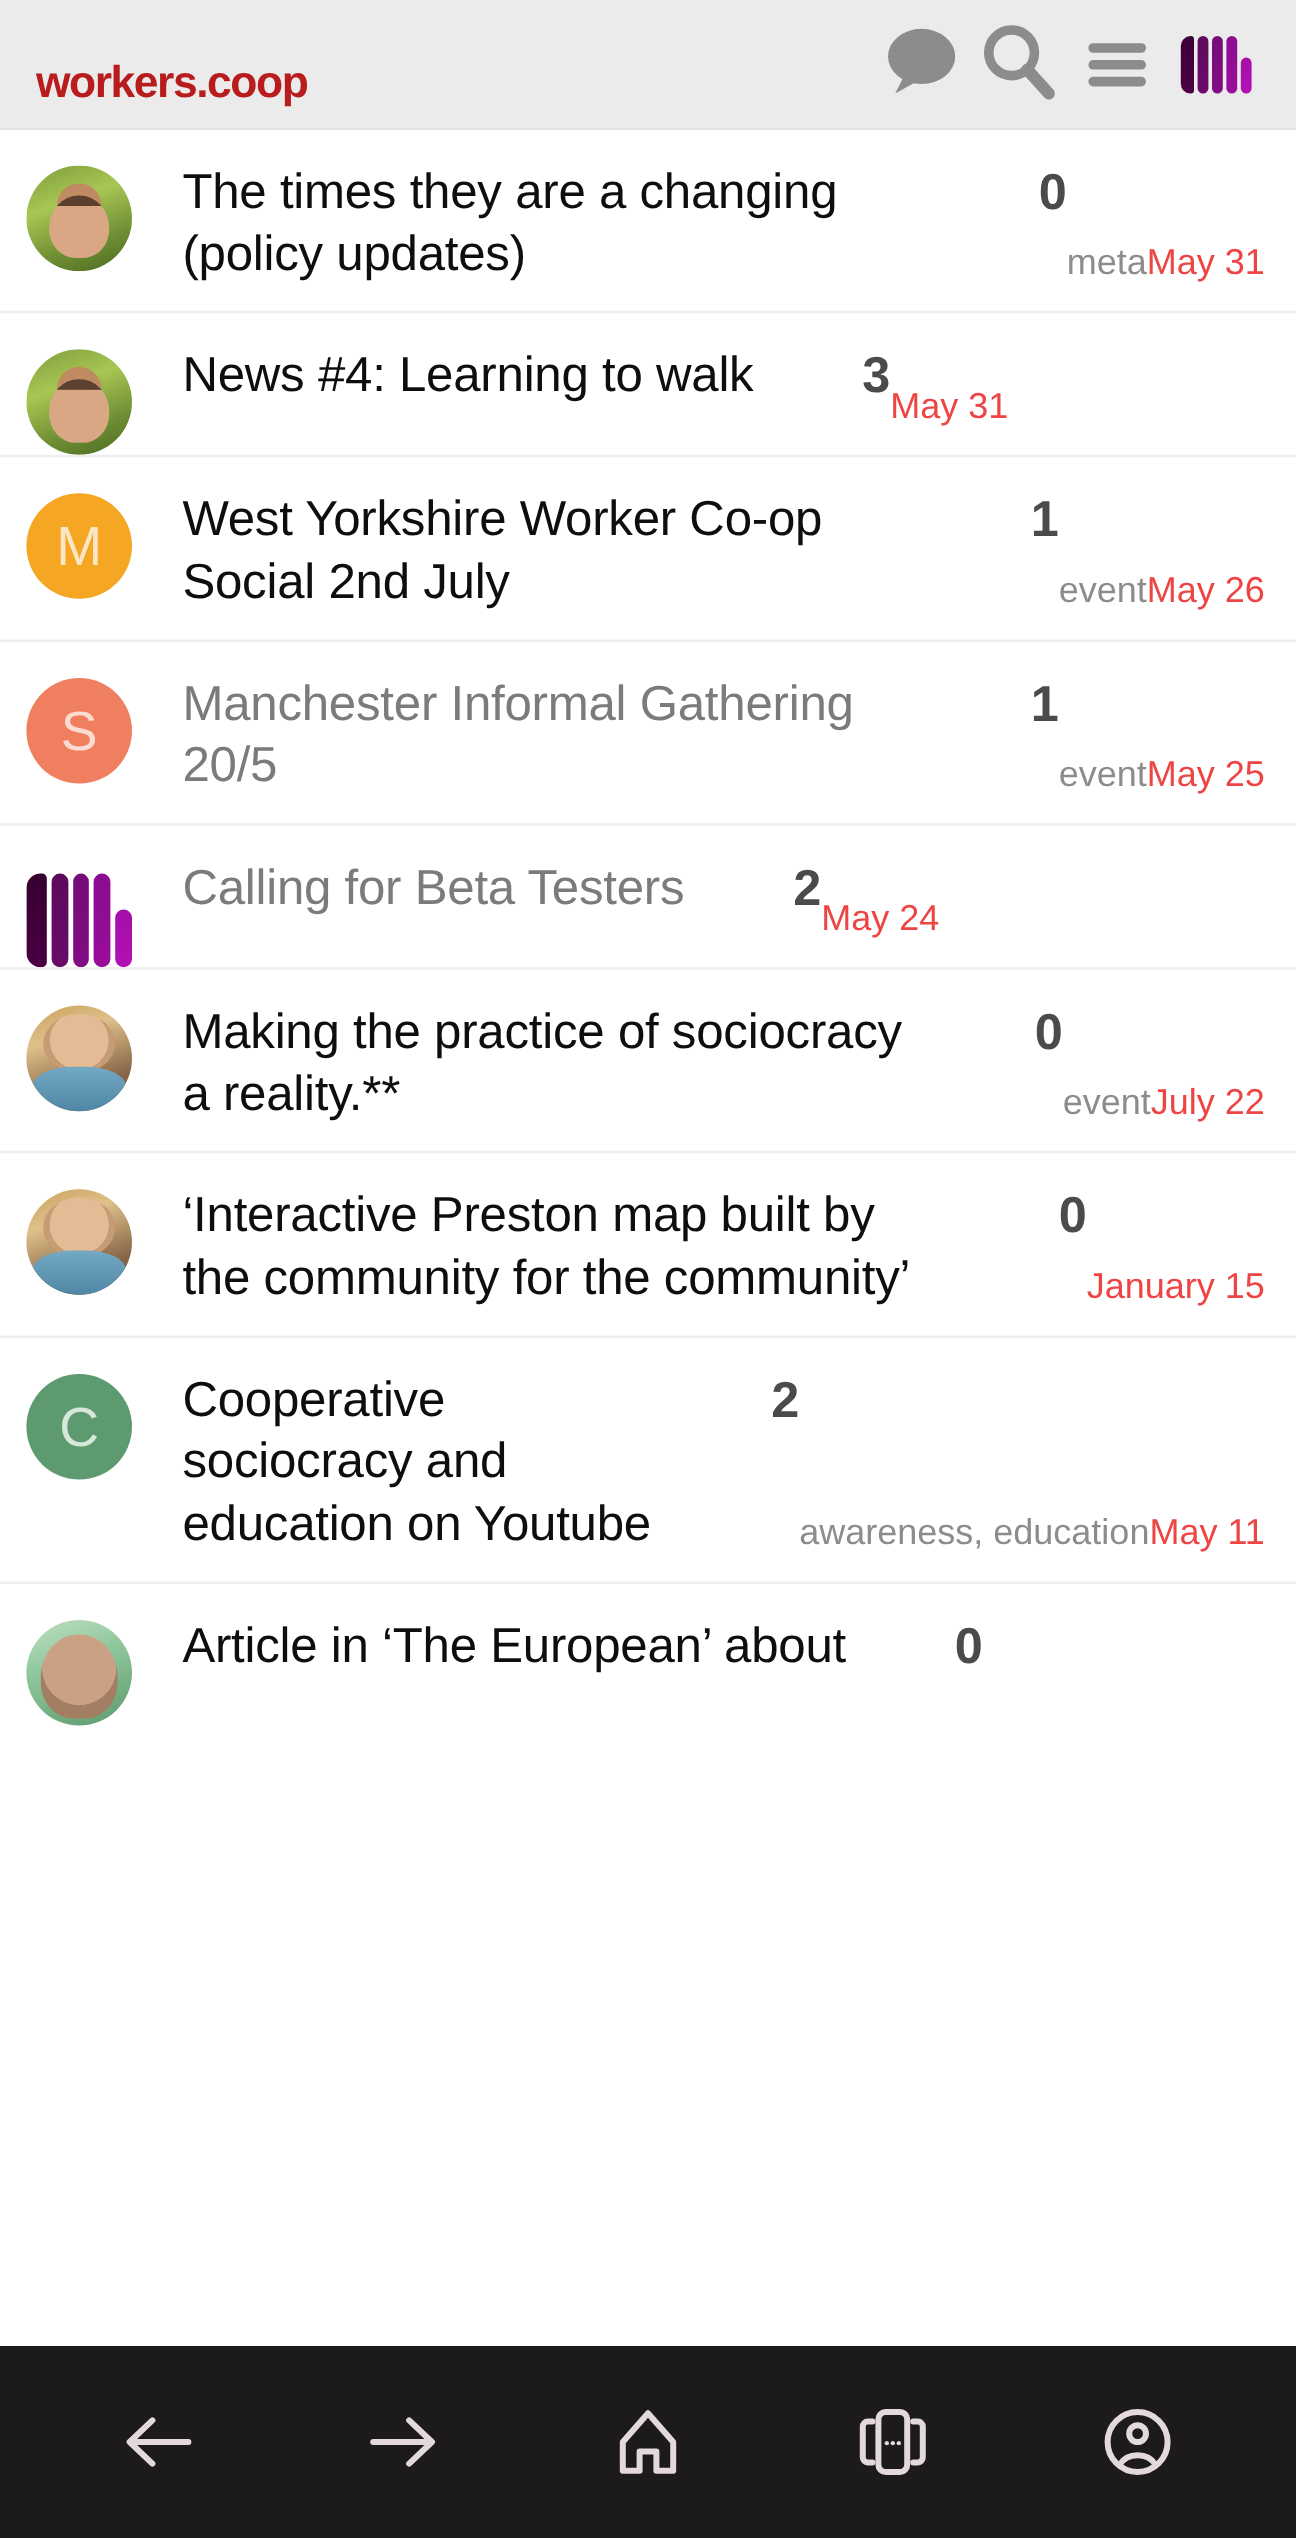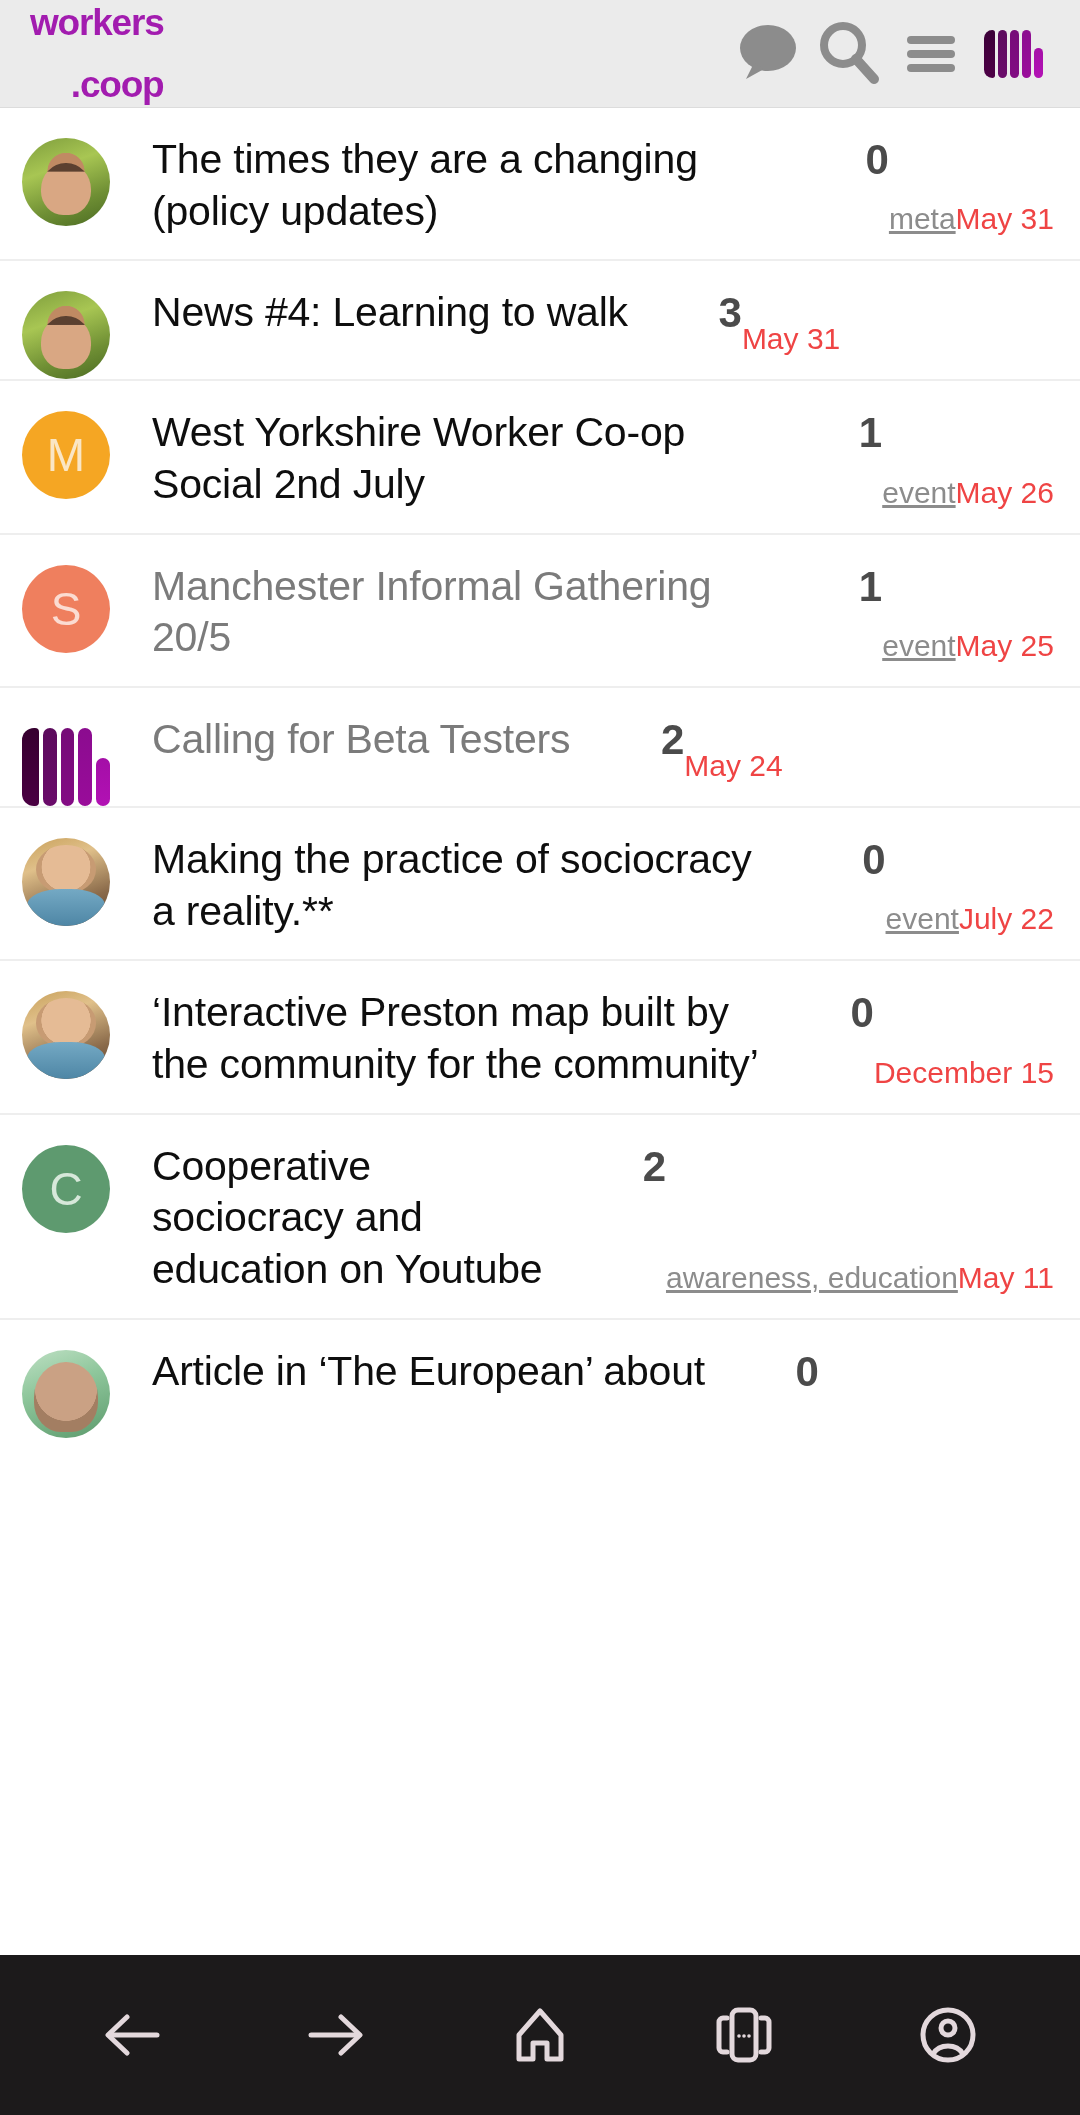--- a/index.html
+++ b/index.html
@@ -28,26 +28,26 @@
     display: flex;
     align-items: center;
     padding: 0 26px 0 30px;
     flex: 0 0 auto;
     border-bottom: 1px solid #dcdcdc;
     position: relative;
   }
 
   .brand {
     display: flex;
-    flex-direction: column;
     line-height: 0.86;
     font-weight: bold;
-    color: #a21caf;
+    color: #b91c1c;
     font-size: 37px;
     letter-spacing: -1.2px;
+    align-items: flex-end;
   }
   .brand .b1 { text-align: left; }
   .brand .b2 { text-align: right; margin-top: 30px; }
 
   .header-spacer { flex: 1 1 auto; }
 
   .header-icons {
     display: flex;
     align-items: center;
     gap: 0px;
@@ -205,21 +205,20 @@
     align-items: flex-end;
     justify-content: space-between;
     margin-top: 26px;
     min-height: 42px;
   }
   .tags {
     font-size: 30px;
     color: #8c8c8c;
     line-height: 1.2;
     white-space: nowrap;
-    text-decoration: underline;
   }
   .date {
     font-size: 30px;
     color: #ef4444;
     line-height: 1.2;
     white-space: nowrap;
     text-align: center;
   }
 
   
@@ -416,21 +415,21 @@
       <div class="avatar-col">
         <div class="avatar ph-b"></div>
       </div>
       <div class="content-col">
         <div class="topline">
           <div class="title">‘Interactive Preston map built by the community for the community’</div>
           <div class="replies">0</div>
         </div>
         <div class="metaline">
           <div class="tags"></div>
-          <div class="date">December 15</div>
+          <div class="date">January 15</div>
         </div>
       </div>
     </div>
 
     <div class="row">
       <div class="avatar-col">
         <div class="avatar" style="background:#5e9a6f;color:#d7e8da;">
           <span class="avatar-letter">C</span>
         </div>
       </div>

